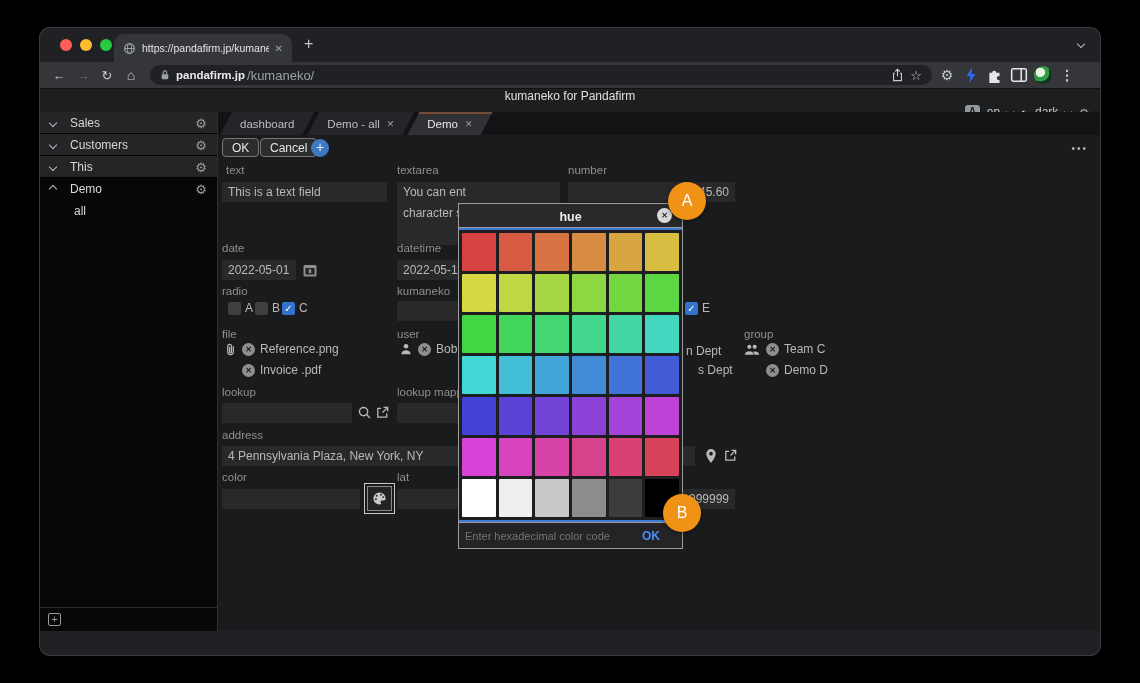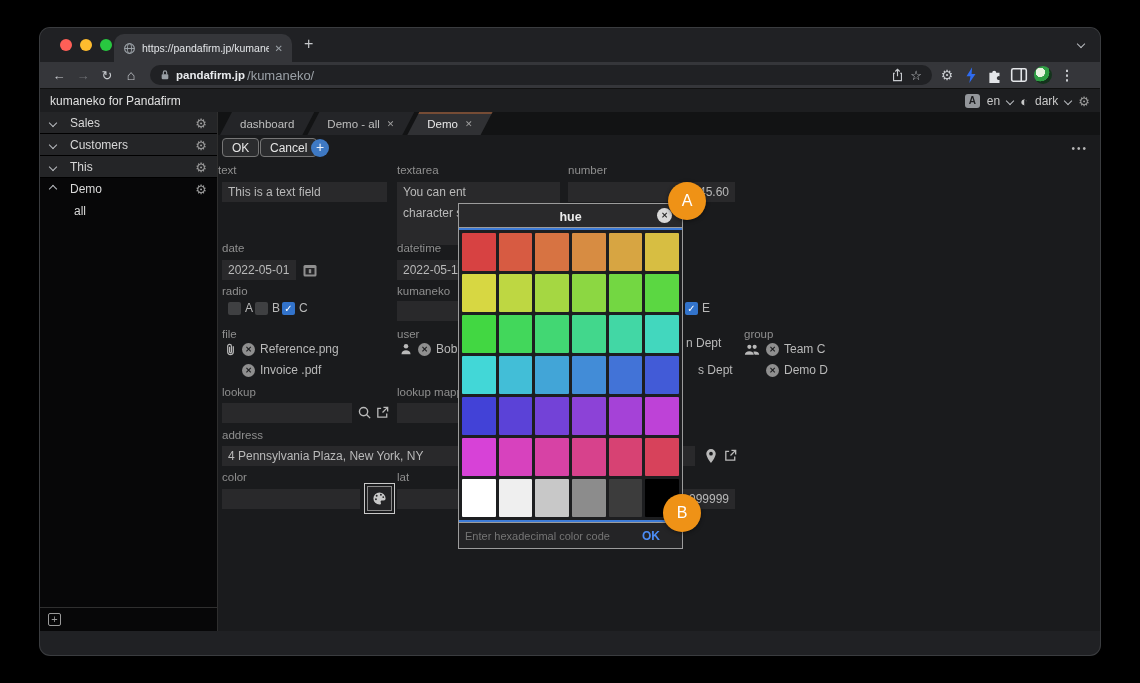--- a/index.html
+++ b/index.html
@@ -38,21 +38,21 @@
   .omni-spacer { flex:1; }
   .ic-star::before { content:'☆'; color:#c7cace; font-size:13px; }
   .ext-ic { width:18px; height:18px; display:flex; align-items:center; justify-content:center; }
   .ic-gear-l::before { content:'⚙'; color:#c7cace; font-size:14px; }
   .avatar { width:18px; height:18px; border-radius:50%;
     background:radial-gradient(circle at 35% 35%, #e8f4e0 0 28%, #2f9e44 29% 55%, #14331c 56% 100%); }
   .ic-dots-v::before { content:'⋮'; color:#c7cace; font-size:14px; font-weight:bold; }
 
   
   .appheader { position:relative; height:24px; background:#1d1e20; display:flex;
-    align-items:center; padding:0 10px; border-top:1px solid #111; }
+    align-items:center; padding:0 10px; border-top:1px solid #111;flex-direction:column; }
   .apptitle { font-size:12px; color:#e0e0e0; }
   .ah-right { margin-left:auto; display:flex; align-items:center; gap:7px; }
   .translate { width:15px; height:14px; border-radius:3px; background:#94979b;
     color:#1d1e20; font-size:10px; font-weight:bold; text-align:center; line-height:14px; }
   .translate::before { content:'A'; }
   .ah-text { font-size:12px; color:#c9c9c9; }
   .ic-contrast::before { content:'◐'; color:#c9c9c9; font-size:13px; }
   .ic-gear::before { content:'⚙'; font-size:13px; color:#9a9a9a; }
 
   
@@ -258,21 +258,21 @@
         </div>
       </div>
 
       <div class="rec-toolbar">
         <button class="btn" style="left:4px">OK</button>
         <button class="btn" style="left:42px">Cancel</button>
         <span class="plusbtn" style="background:#3e79c4"></span>
         <span class="more-dots"></span>
       </div>
 
-      <span class="flabel" style="left:0;top:52px">text</span>
+      <span class="flabel" style="left:8px;top:52px">text</span>
       <input class="inp" style="left: 4px; top: 70px; width: 165px;" value="This is a text field">
       <span class="flabel" style="left:179px;top:52px">textarea</span>
       <div class="txa" style="left:179px;top:70px;width:163px;height:63px">
         <div>You can ent</div>
         <div>character s</div>
       </div>
       <span class="flabel" style="left:350px;top:52px">number</span>
       <input class="inp" style="left: 350px; top: 70px; width: 167px; text-align: right;" value="45.60">
 
       <span class="flabel" style="left:4px;top:130px">date</span>
@@ -307,21 +307,21 @@
       <span class="ftext" style="left:42px;top:251px">Invoice .pdf</span>
 
       <span class="flabel" style="left:179px;top:216px">user</span>
       <svg class="fsvg" style="left:181px;top:230px" width="14" height="14" viewBox="0 0 16 16">
         <circle cx="8" cy="4.8" r="2.6" fill="#b9b9b9"></circle>
         <path d="M2.8 14c0-3 2.3-4.6 5.2-4.6s5.2 1.6 5.2 4.6z" fill="#b9b9b9"></path>
       </svg>
       <span class="rm" style="left:200px;top:231px"></span>
       <span class="ftext" style="left:218px;top:230px">Bob</span>
 
-      <span class="ftext" style="left:468px;top:224px">n Dept</span>
+      <span class="ftext" style="left:468px;top:232px">n Dept</span>
       <span class="ftext" style="left:480px;top:251px">s Dept</span>
 
       <span class="flabel" style="left:526px;top:216px">group</span>
       <svg class="fsvg" style="left:526px;top:231px" width="16" height="13" viewBox="0 0 18 14">
         <circle cx="6" cy="4" r="2.3" fill="#b9b9b9"></circle>
           <circle cx="12" cy="4" r="2.3" fill="#b9b9b9"></circle>
         <path d="M1 13c0-2.6 2-4 5-4s5 1.4 5 4z" fill="#b9b9b9"></path>
         <path d="M10.5 9.6c2.6-.9 6.5 0 6.5 3.4h-5" fill="#b9b9b9"></path>
       </svg>
       <span class="rm" style="left:548px;top:231px"></span>

